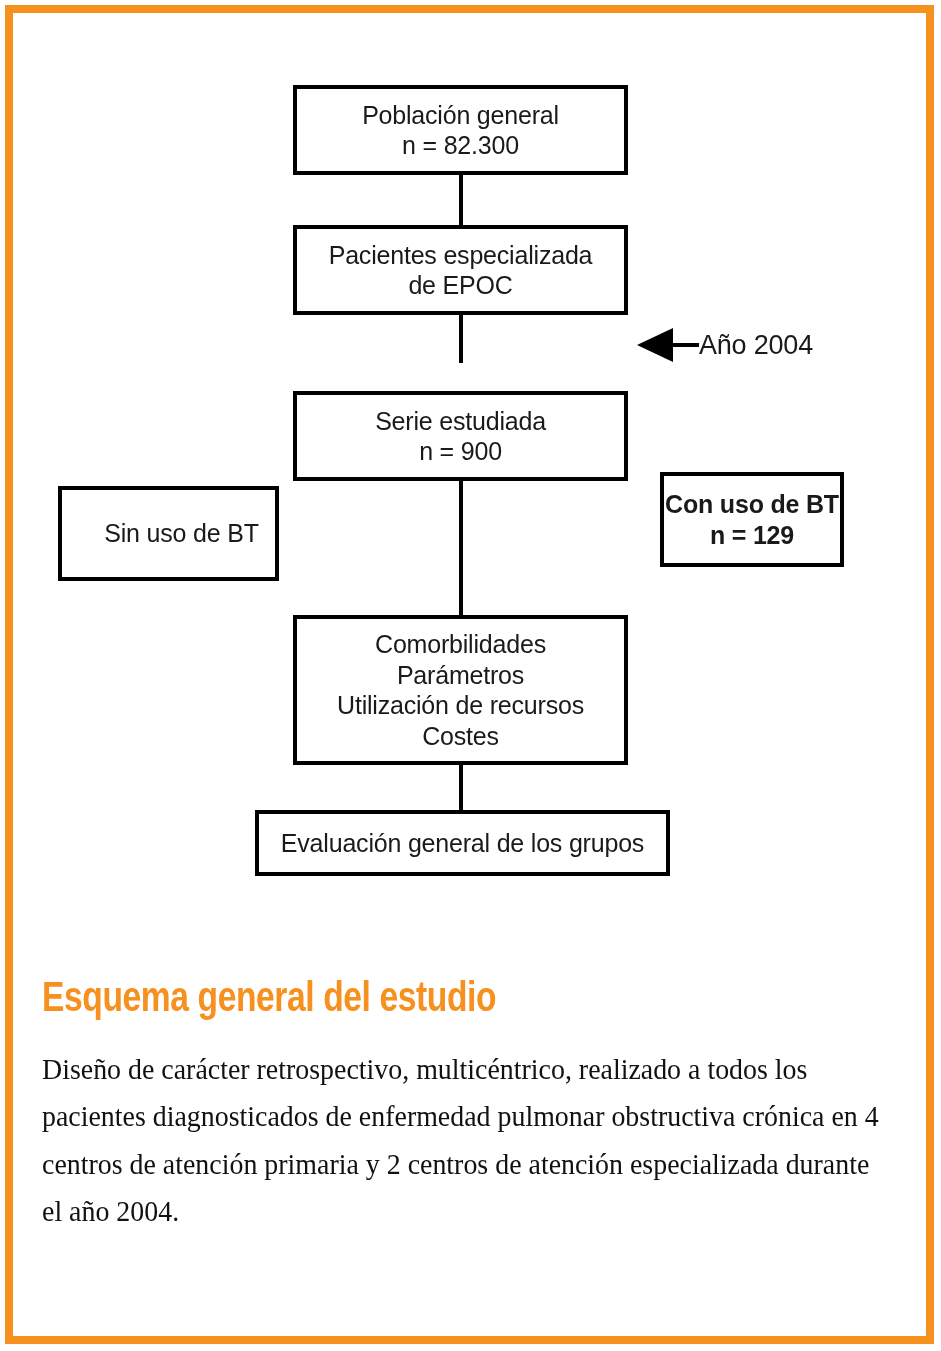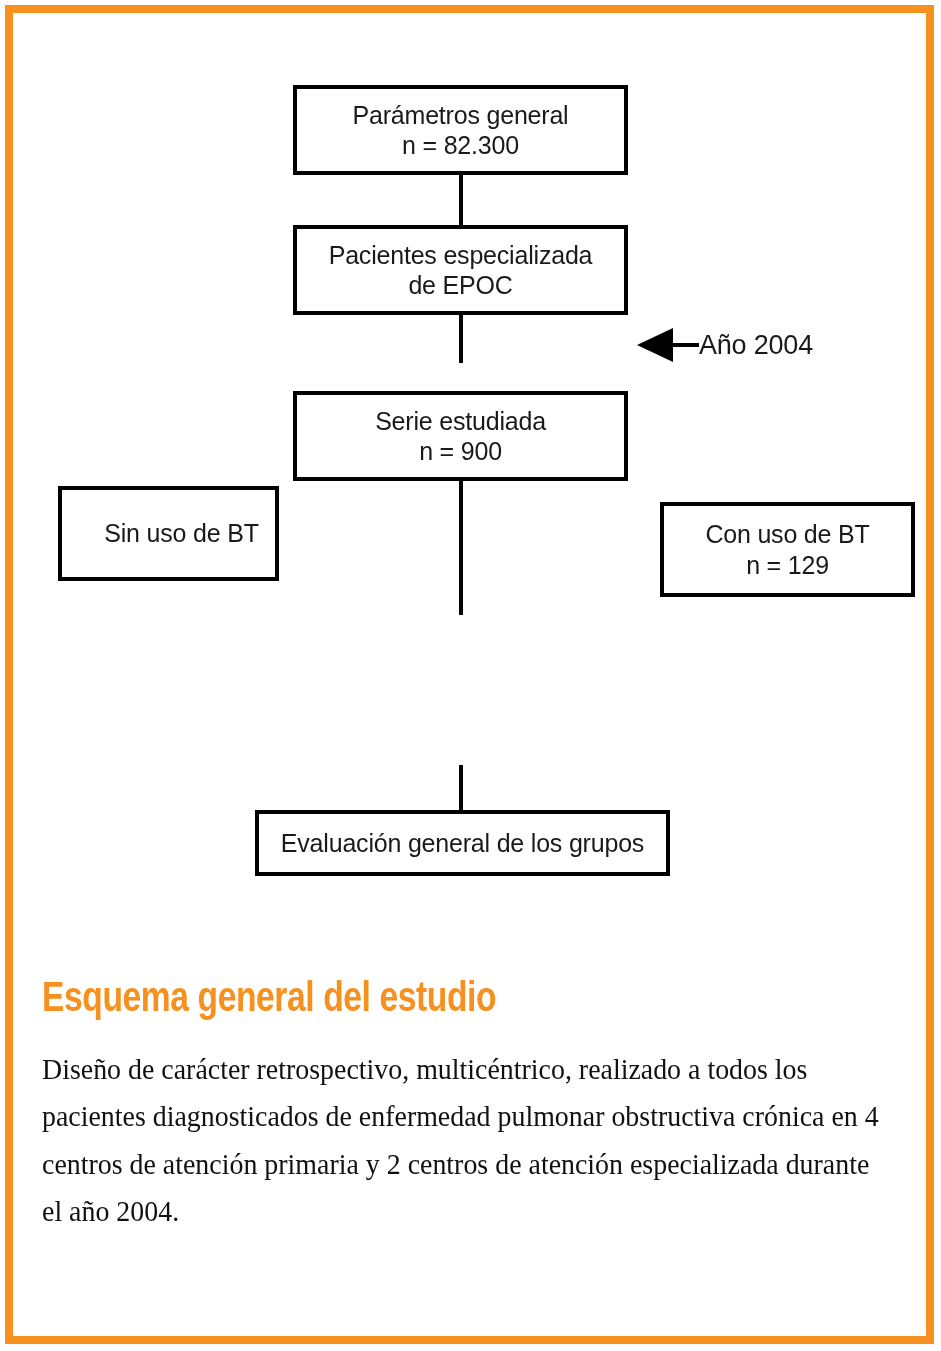--- a/index.html
+++ b/index.html
@@ -128,21 +128,21 @@
 
   <div id="flowchart">
 
     <div class="connector" style="left:459px; top:175px; height:50px;"></div>
     <div class="connector" style="left:459px; top:315px; height:48px;"></div>
     <div class="connector" style="left:459px; top:453px; height:162px;"></div>
     <div class="connector" style="left:459px; top:765px; height:45px;"></div>
 
     <div class="node" style="left:293px; top:85px; width:335px; height:90px;">
       <span class="lines">
-        <span>Parámetros general</span>
+        <span>Población general</span>
         <span>n = 82.300</span>
       </span>
     </div>
 
     <div class="node" style="left:293px; top:225px; width:335px; height:90px;">
       <span class="lines">
         <span>Pacientes especializada</span>
         <span>de EPOC</span>
       </span>
     </div>
@@ -153,27 +153,35 @@
         <span>n = 900</span>
       </span>
     </div>
 
     <div class="node" style="left:58px; top:486px; width:221px; height:95px;padding-left:26px;">
       <span class="lines">
         <span>Sin uso de BT</span>
       </span>
     </div>
 
-    <div class="node" style="left:660px; top:502px; width:255px; height:95px;">
+    <div class="node" style="left:660px; top:472px; width:184px; height:95px;font-weight:bold;">
       <span class="lines">
         <span>Con uso de BT</span>
         <span>n = 129</span>
       </span>
     </div>
 
+    <div class="node" style="left:293px; top:615px; width:335px; height:150px;">
+      <span class="lines">
+        <span>Comorbilidades</span>
+        <span>Parámetros</span>
+        <span>Utilización de recursos</span>
+        <span>Costes</span>
+      </span>
+    </div>
 
     <div class="node" style="left:255px; top:810px; width:415px; height:66px;">
       <span class="lines">
         <span>Evaluación general de los grupos</span>
       </span>
     </div>
 
     <div id="arrow-annotation" style="left:637px; top:328px;">
       <span class="arrow-head"></span>
       <span class="arrow-shaft"></span>

